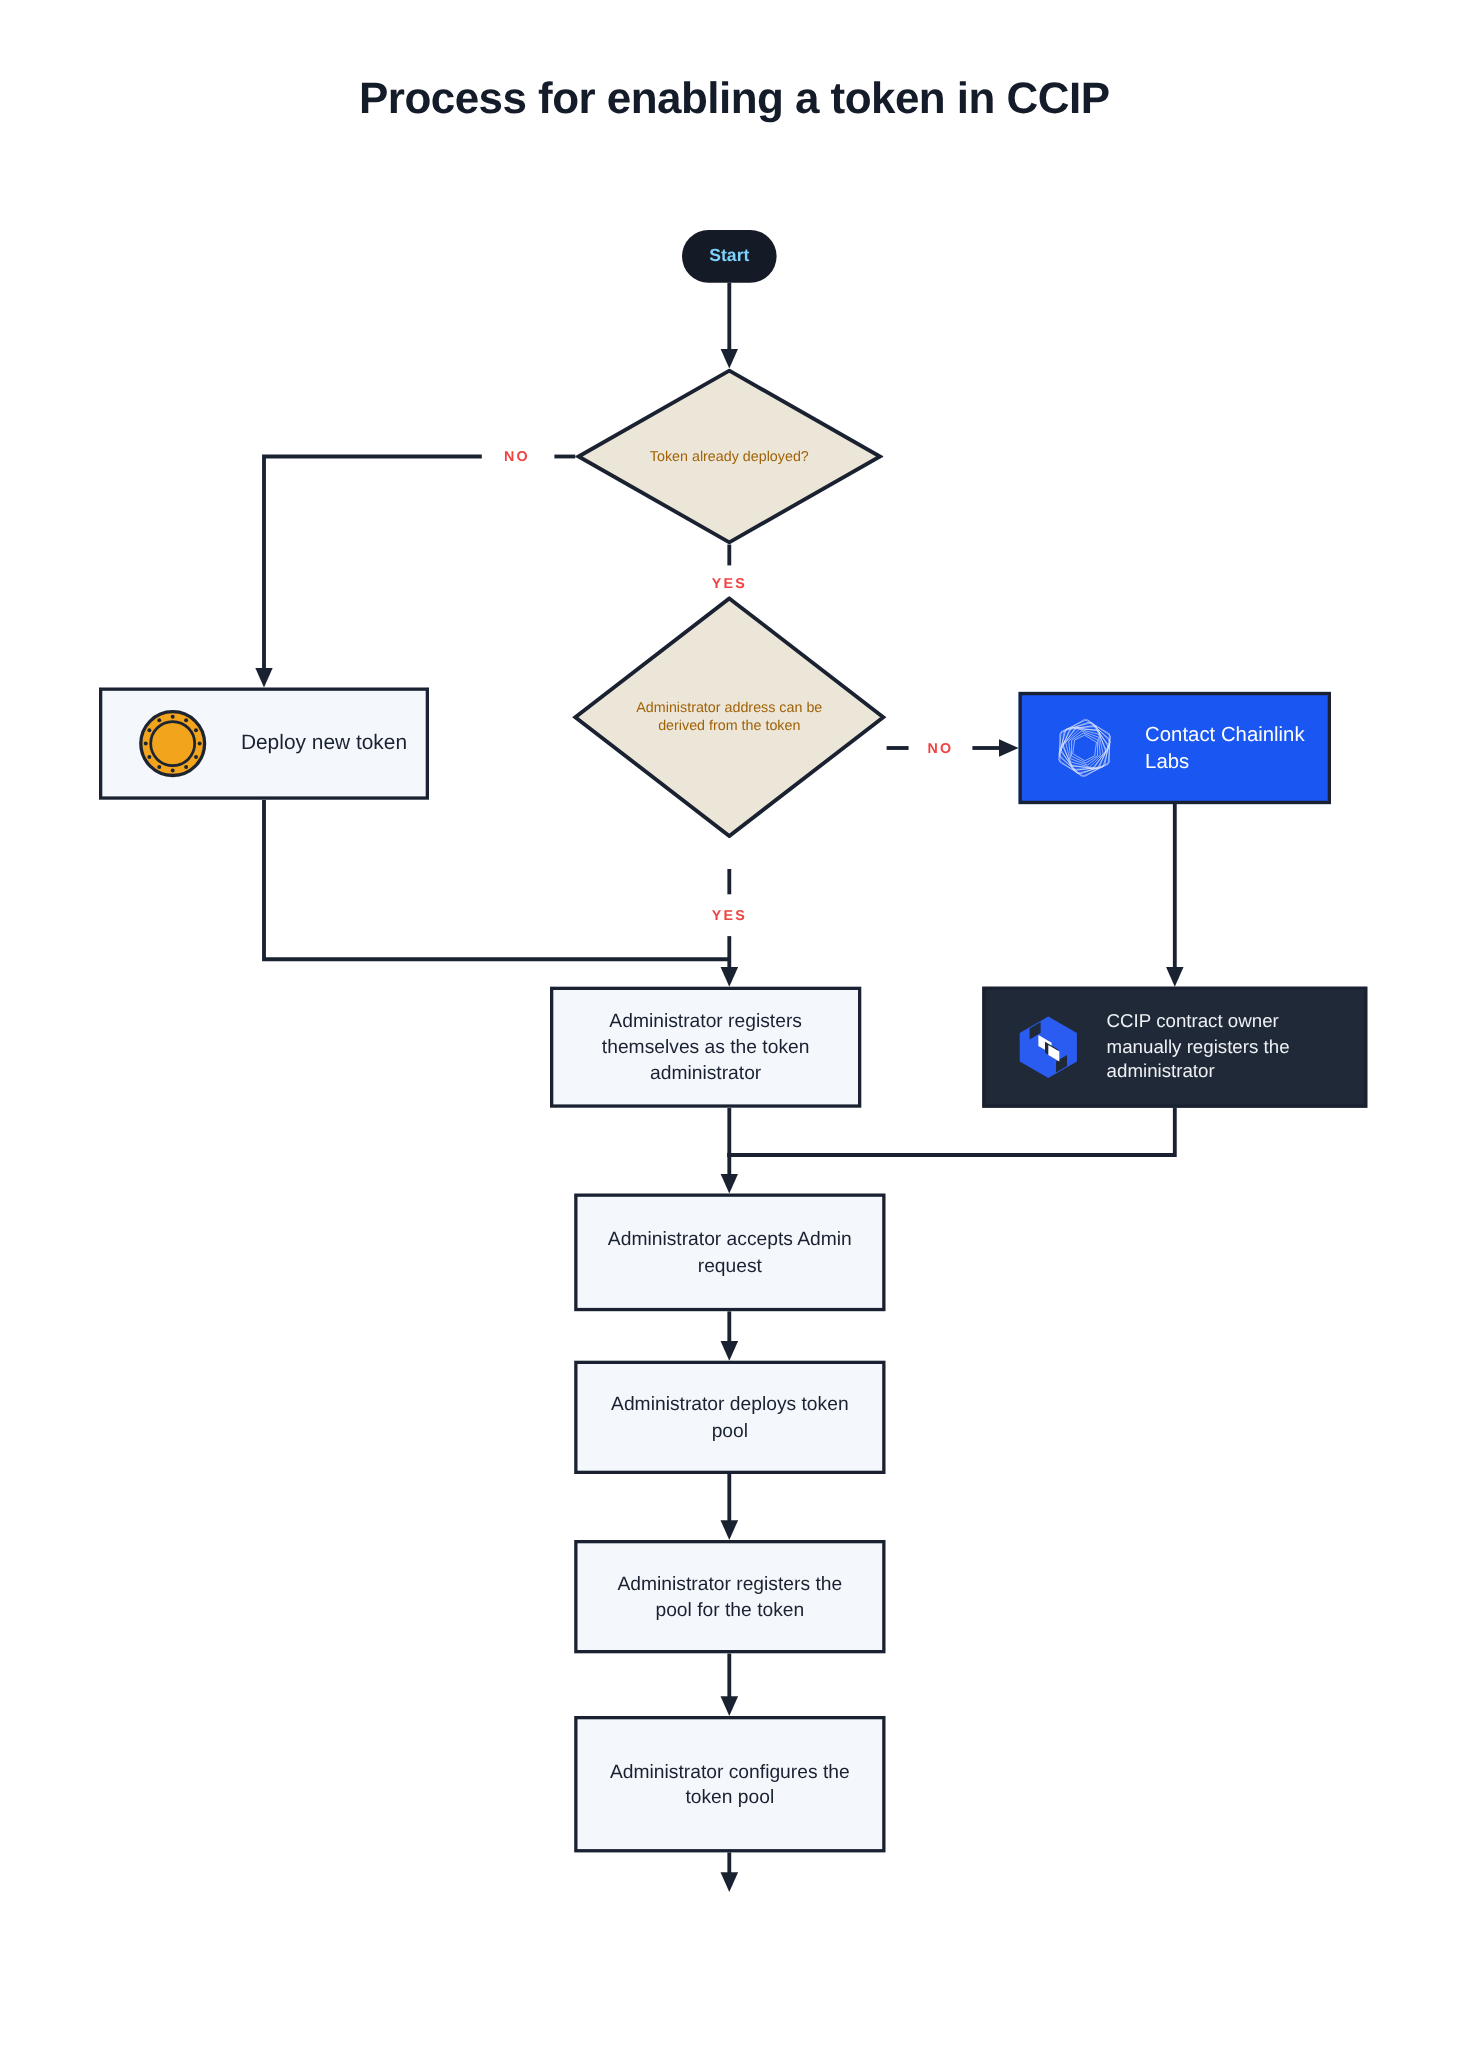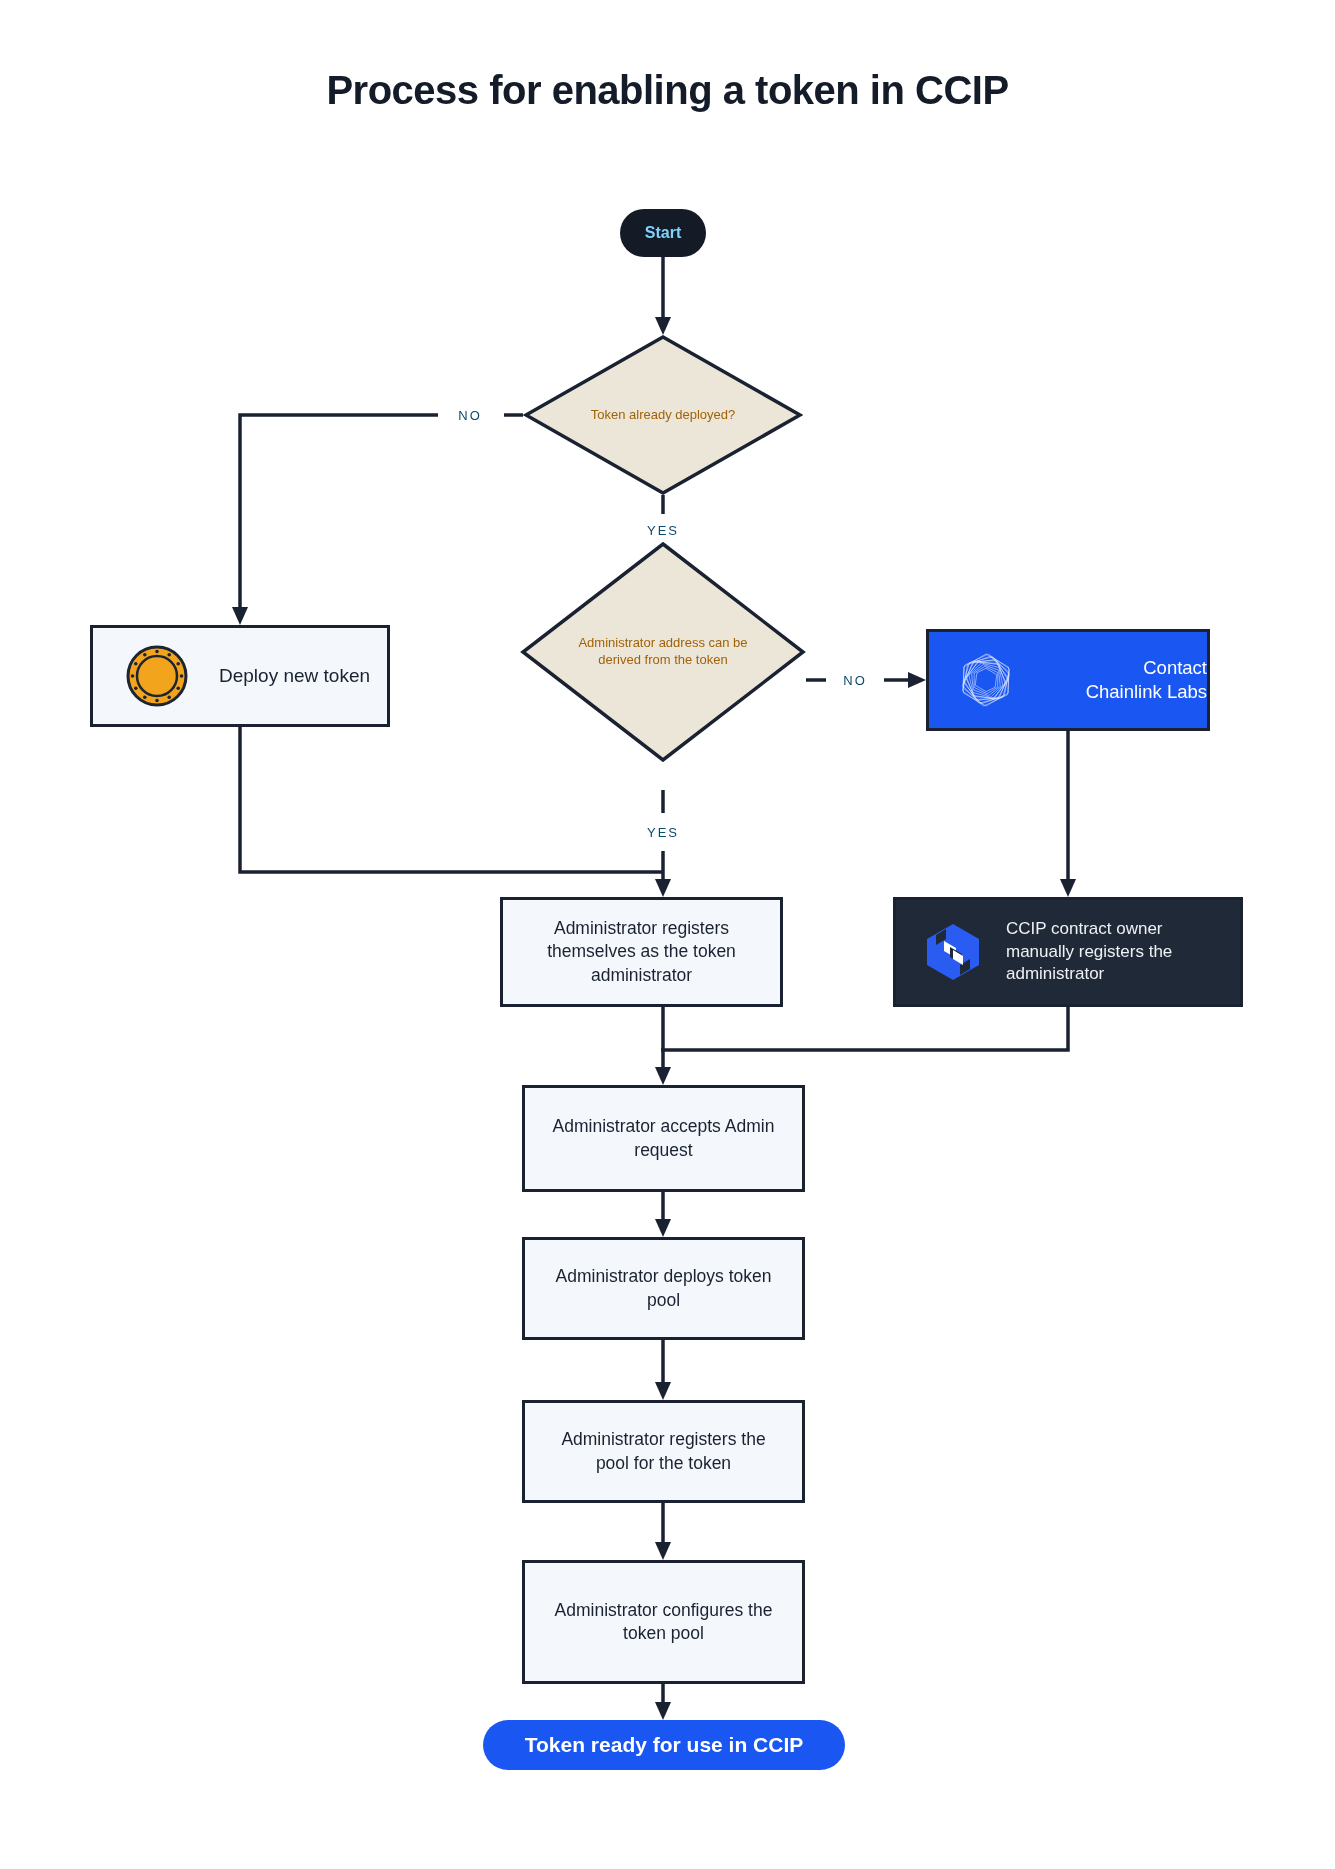--- a/index.html
+++ b/index.html
@@ -7,21 +7,21 @@
     position:relative;width:1335px;height:1869px;background:#ffffff;overflow:hidden;
     font-family:"Liberation Sans", sans-serif;color:#1a2232;
   }
   .title{
     position:absolute;left:0;top:68px;width:1335px;text-align:center;
     font-size:40px;font-weight:700;letter-spacing:-0.5px;color:#141b29;
   }
   svg.connectors{position:absolute;left:0;top:0;width:1335px;height:1869px;pointer-events:none;}
   .edge-label{
     position:absolute;transform:translate(-50%,-50%);
-    font-size:13px;font-weight:400;letter-spacing:2px;color:#0c4a6e;background:#ffffff;padding:2px 4px;
+    font-size:13px;font-weight:700;letter-spacing:2px;color:#ef4444;background:#ffffff;padding:2px 4px;
   }
   .node{position:absolute;box-sizing:border-box;display:flex;align-items:center;justify-content:center;}
   .pill-start{
     left:620px;top:209px;width:86px;height:48px;border-radius:26px;background:#141a26;
     color:#7dd3fc;font-size:16px;font-weight:600;text-align:center;
   }
   .pill-end{
     left:483px;top:1720px;width:362px;height:50px;border-radius:26px;background:#1a56f2;
     color:#ffffff;font-size:21px;font-weight:700;
   }
@@ -34,21 +34,21 @@
   .d2{left:520px;top:542px;width:286px;height:220px;}
   .box{
     border:3.5px solid #1a2232;background:#f4f7fb;text-align:center;
     font-size:17.5px;line-height:1.32;color:#1a2232;
   }
   .box .btext{width:230px;}
   .box-deploy{left:90px;top:625px;width:300px;height:102px;justify-content:flex-start;padding-left:32px;text-align:left;}
   .box-deploy .btext{width:auto;margin-left:30px;font-size:19px;}
   .box-contact{
     left:926px;top:629px;width:284px;height:102px;background:#1a56f2;color:#ffffff;
-    justify-content:flex-start;padding-left:24px;text-align:right;gap:36px;
+    justify-content:flex-start;padding-left:24px;text-align:left;
   }
   .box-contact .btext{width:150px;margin-left:22px;font-size:18.5px;}
   .box-ccip{
     left:893px;top:897px;width:350px;height:110px;background:#202937;color:#eef1f5;
     justify-content:flex-start;padding-left:26px;text-align:left;
   }
   .box-ccip .btext{width:210px;margin-left:22px;font-size:17px;}
   .boxA{left:500px;top:897px;width:283px;height:110px;}
   .boxC{left:522px;top:1085px;width:283px;height:107px;}
   .boxD{left:522px;top:1237px;width:283px;height:103px;}
@@ -187,17 +187,14 @@
   </div>
 
   <div class="node box boxE">
     <span class="btext">Administrator registers the pool for the token</span>
   </div>
 
   <div class="node box boxF">
     <span class="btext">Administrator configures the token pool</span>
   </div>
 
-  <div class="node pill-end">
-    <span>Token ready for use in CCIP</span>
-  </div>
 
 </div>
 
 </body></html>

